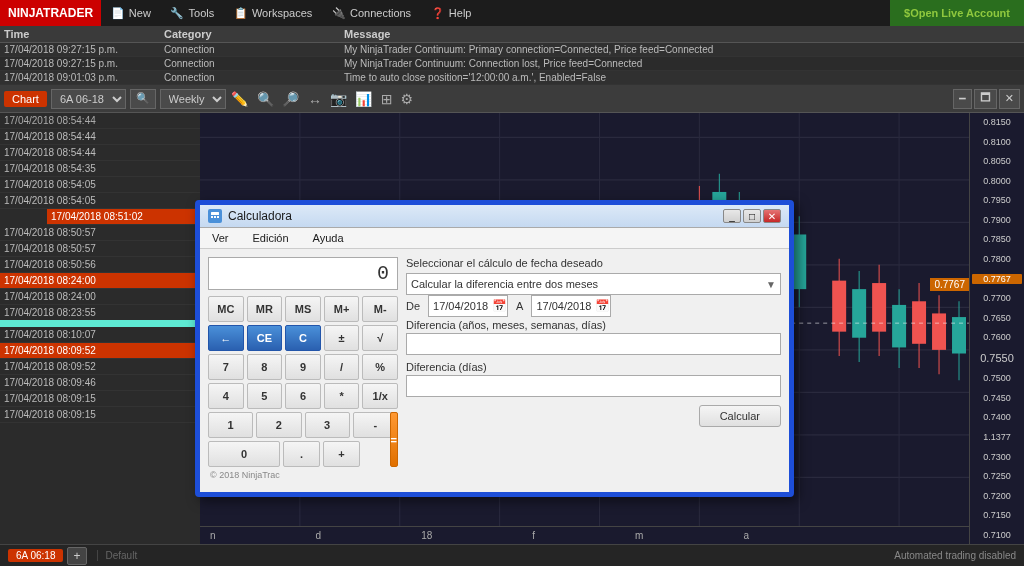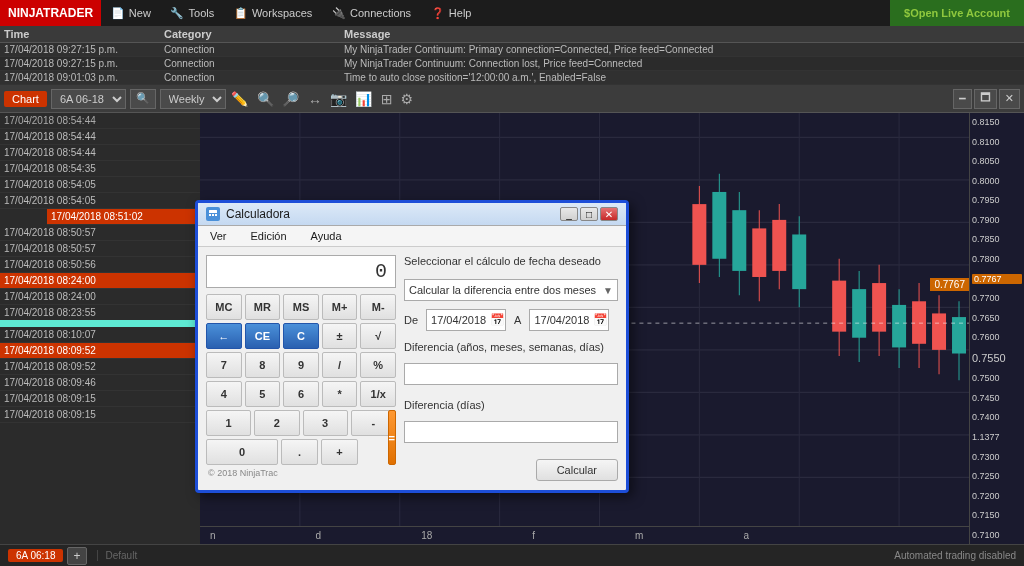--- a/index.html
+++ b/index.html
@@ -92,38 +92,38 @@
       border: 1px solid #666;
       color: #ccc;
       padding: 1px 5px;
       font-size: 11px;
       height: 20px;
       cursor: pointer;
       display: flex;
       align-items: center;
     }
     .toolbar-icon { color: #aaa; font-size: 14px; cursor: pointer; padding: 0 2px; }
-    #price-axis { width: 55px; background: #1a1a2e; border-left: 1px solid #444; display: flex; flex-direction: column; justify-content: space-between; padding: 4px 2px; color: #ccc; font-size: 10px; text-align: left; }
+    #price-axis { width: 55px; background: #1a1a2e; border-left: 1px solid #444; display: flex; flex-direction: column; justify-content: space-between; padding: 4px 2px; color: #ccc; font-size: 10px; text-align: center; }
 
     
     #chart-svg { width: 100%; height: 100%; }
 
     
     #statusbar { height: 22px; background: #252525; display: flex; align-items: center; padding: 0 8px; color: #888; font-size: 10px; border-top: 1px solid #444; gap: 10px; }
     .status-tab { background: #cc3300; color: white; padding: 1px 8px; font-size: 10px; border-radius: 2px; cursor: pointer; }
     .add-tab { background: #444; color: #ccc; padding: 1px 5px; font-size: 12px; border: 1px solid #666; cursor: pointer; border-radius: 2px; }
 
     
     #calc-dialog {
       position: absolute;
       top: 200px;
       left: 195px;
-      width: 434px;
+      width: 599px;
       background: #f0f0f0;
-      border: 3px solid #1d4ed8;
+      border: 5px solid #1d4ed8;
       box-shadow: 4px 4px 12px rgba(0,0,0,0.5);
       z-index: 100;
       border-radius: 4px;
       overflow: hidden;
     }
     #calc-titlebar {
       background: linear-gradient(to bottom, #dce9f7, #c5d9f1);
       padding: 4px 8px;
       display: flex;
       align-items: center;
@@ -158,21 +158,21 @@
       color: #333;
       display: flex;
       align-items: center;
       justify-content: center;
       font-weight: bold;
     }
     .calc-btn.orange { background: linear-gradient(to bottom, #ff9933, #e07000); color: white; border-color: #cc6600; }
     .calc-btn.blue { background: linear-gradient(to bottom, #4a90d9, #2a60b0); color: white; border-color: #2255aa; }
 
     
-    #calc-right { flex: 1; display: flex; flex-direction: column; gap: 8px; }
+    #calc-right { flex: 1; display: flex; flex-direction: column; }
     #calc-right .section-title { font-size: 11px; color: #333; margin-bottom: 4px; }
     .date-dropdown { width: 100%; height: 22px; background: white; border: 1px solid #aaa; padding: 2px 4px; font-size: 11px; color: #333; display: flex; align-items: center; justify-content: space-between; cursor: pointer; }
     .date-dropdown-arrow { font-size: 10px; color: #666; }
     .date-row { display: flex; align-items: center; gap: 8px; font-size: 11px; color: #333; }
     .date-input { width: 80px; height: 22px; background: white; border: 1px solid #aaa; padding: 2px 4px; font-size: 11px; color: #333; display: flex; align-items: center; gap: 4px; }
     .date-cal-icon { font-size: 12px; color: #4a90d9; cursor: pointer; }
     .diff-label { font-size: 11px; color: #333; margin-top: 2px; }
     .diff-field { width: 100%; height: 22px; background: white; border: 1px solid #aaa; margin-top: 2px; }
     .diff-field-days { width: 100%; height: 22px; background: white; border: 1px solid #aaa; margin-top: 2px; }
     .calc-button-row { display: flex; justify-content: flex-end; margin-top: 8px; }

